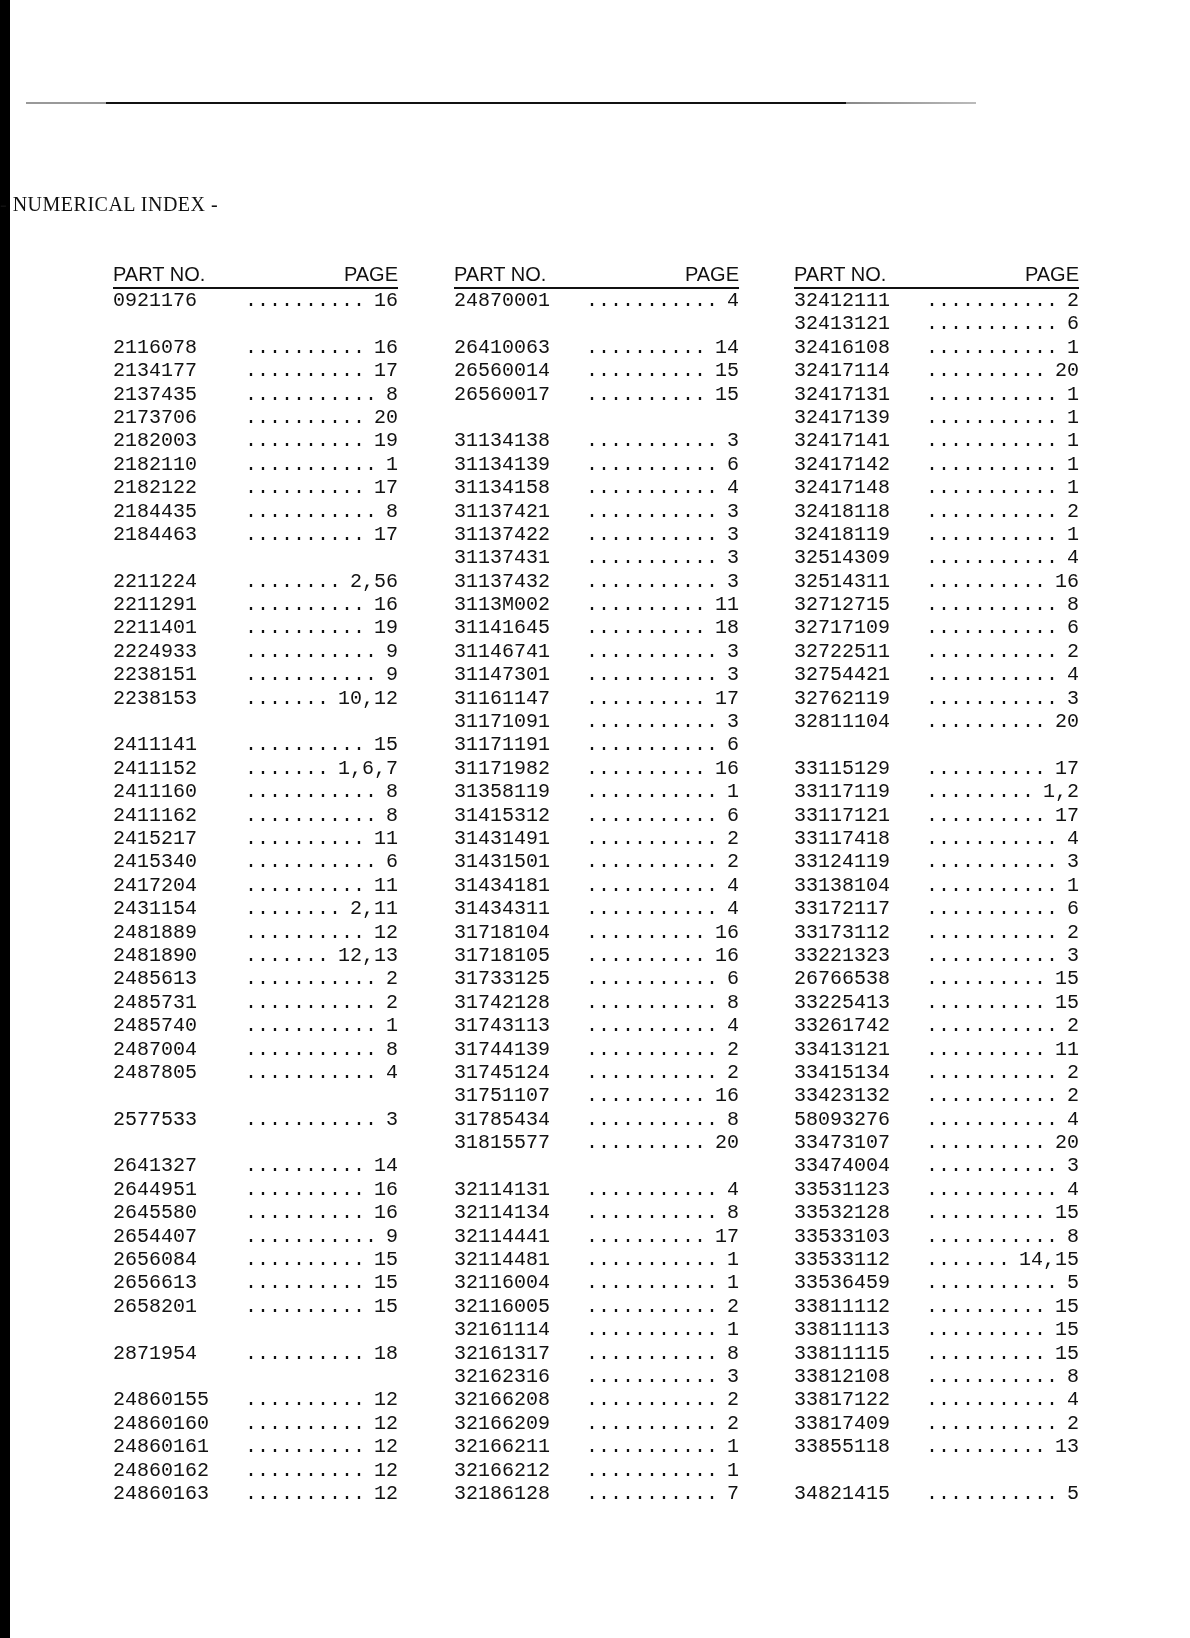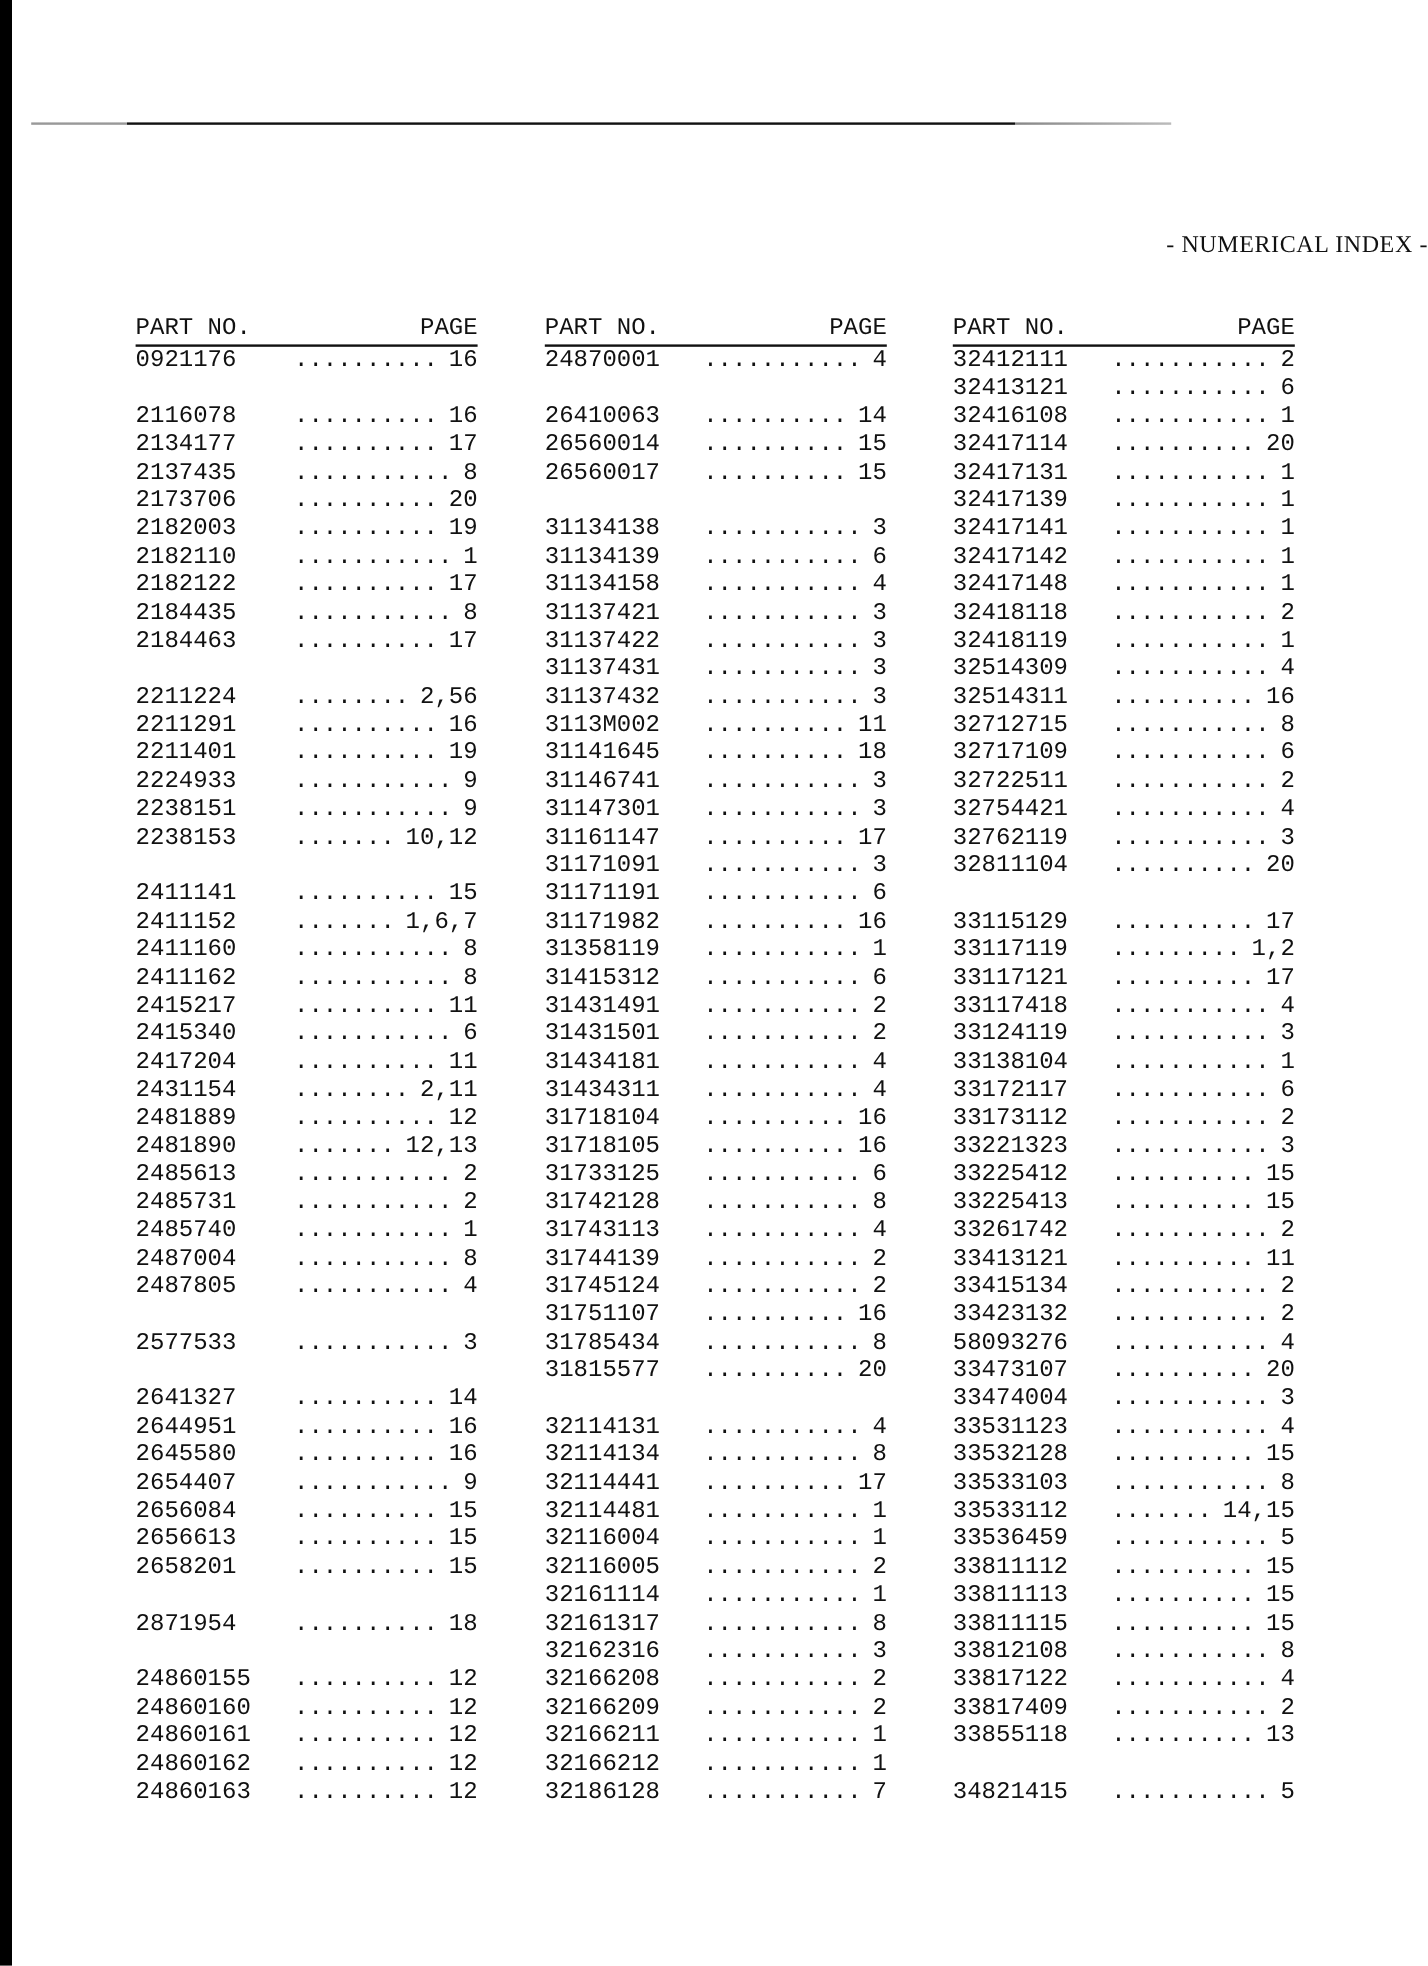--- a/index.html
+++ b/index.html
@@ -2,26 +2,26 @@
 <html><head>
 <meta charset="utf-8">
 <style>
   html, body { margin: 0; padding: 0; }
   body {
     width: 1190px; height: 1638px; background: #ffffff; position: relative; overflow: hidden;
     font-family: "Liberation Mono", "DejaVu Sans Mono", monospace; color: #111;
   }
   .left-edge { position: absolute; left: 0; top: 0; width: 10px; height: 1638px; background: #000; }
   .top-rule { position: absolute; left: 26px; top: 102px; width: 950px; height: 2px; background: linear-gradient(90deg, #999 0, #999 80px, #111 80px, #111 820px, #888 820px, #bbb 950px); }
-  .title { position: absolute; left: 0; width: 1190px; top: 193px; text-align: right; font-family: "Liberation Serif", "DejaVu Serif", serif; font-size: 20px; letter-spacing: 0.5px; }
+  .title { position: absolute; left: 0; width: 1190px; top: 193px; text-align: left; font-family: "Liberation Serif", "DejaVu Serif", serif; font-size: 20px; letter-spacing: 0.5px; }
   .col { position: absolute; top: 262px; width: 285px; }
   .col.c1 { left: 113px; }
   .col.c2 { left: 454px; }
   .col.c3 { left: 794px; }
-  .hdr { display: flex; justify-content: space-between; font-family: Liberation Mono, monospace; font-size: 20px; border-bottom: 2px solid #111; padding-bottom: 1px; height: 24px; line-height: 24px; }
+  .hdr { display: flex; justify-content: space-between; font-family: Liberation Sans, sans-serif; font-size: 20px; border-bottom: 2px solid #111; padding-bottom: 1px; height: 24px; line-height: 24px; }
   .rows { }
   .row { height: 23.4px; line-height: 23.4px; font-size: 20px; white-space: pre; display: flex; }
   .row .pn { width: 132px; }
   .row .lead { flex: 1; overflow: hidden; }
   .row .pg { text-align: right; }
   .row.blank { height: 23.4px; }
 </style>
 </head>
 <body>
 
@@ -179,21 +179,21 @@
       <div class="row blank"></div>
       <div class="row"><span class="pn">33115129</span><span class="lead">..........</span><span class="pg">17</span></div>
       <div class="row"><span class="pn">33117119</span><span class="lead">.........</span><span class="pg">1,2</span></div>
       <div class="row"><span class="pn">33117121</span><span class="lead">..........</span><span class="pg">17</span></div>
       <div class="row"><span class="pn">33117418</span><span class="lead">...........</span><span class="pg">4</span></div>
       <div class="row"><span class="pn">33124119</span><span class="lead">...........</span><span class="pg">3</span></div>
       <div class="row"><span class="pn">33138104</span><span class="lead">...........</span><span class="pg">1</span></div>
       <div class="row"><span class="pn">33172117</span><span class="lead">...........</span><span class="pg">6</span></div>
       <div class="row"><span class="pn">33173112</span><span class="lead">...........</span><span class="pg">2</span></div>
       <div class="row"><span class="pn">33221323</span><span class="lead">...........</span><span class="pg">3</span></div>
-      <div class="row"><span class="pn">33225412</span><span class="lead">..........</span><span class="pg">15</span></div>
+      <div class="row"><span class="pn">26766538</span><span class="lead">..........</span><span class="pg">15</span></div>
       <div class="row"><span class="pn">33225413</span><span class="lead">..........</span><span class="pg">15</span></div>
       <div class="row"><span class="pn">33261742</span><span class="lead">...........</span><span class="pg">2</span></div>
       <div class="row"><span class="pn">33413121</span><span class="lead">..........</span><span class="pg">11</span></div>
       <div class="row"><span class="pn">33415134</span><span class="lead">...........</span><span class="pg">2</span></div>
       <div class="row"><span class="pn">33423132</span><span class="lead">...........</span><span class="pg">2</span></div>
       <div class="row"><span class="pn">58093276</span><span class="lead">...........</span><span class="pg">4</span></div>
       <div class="row"><span class="pn">33473107</span><span class="lead">..........</span><span class="pg">20</span></div>
       <div class="row"><span class="pn">33474004</span><span class="lead">...........</span><span class="pg">3</span></div>
       <div class="row"><span class="pn">33531123</span><span class="lead">...........</span><span class="pg">4</span></div>
       <div class="row"><span class="pn">33532128</span><span class="lead">..........</span><span class="pg">15</span></div>

